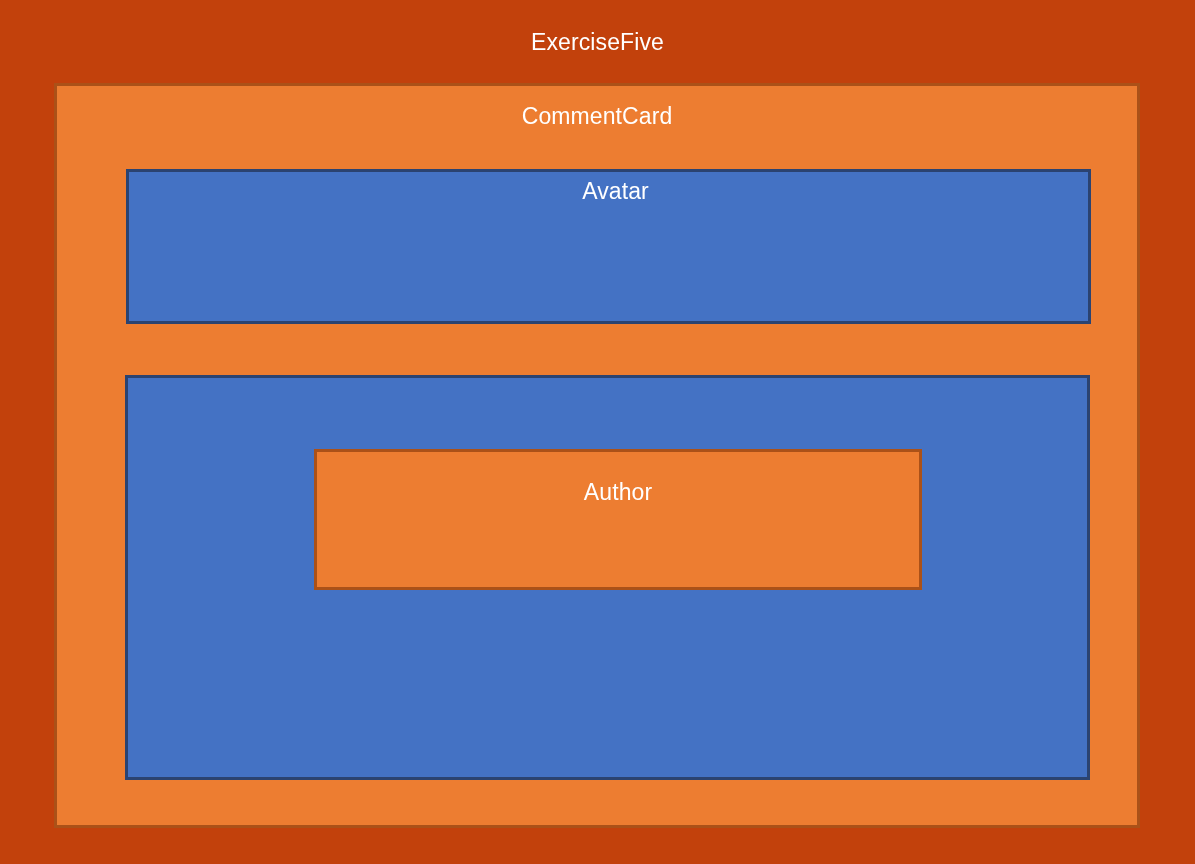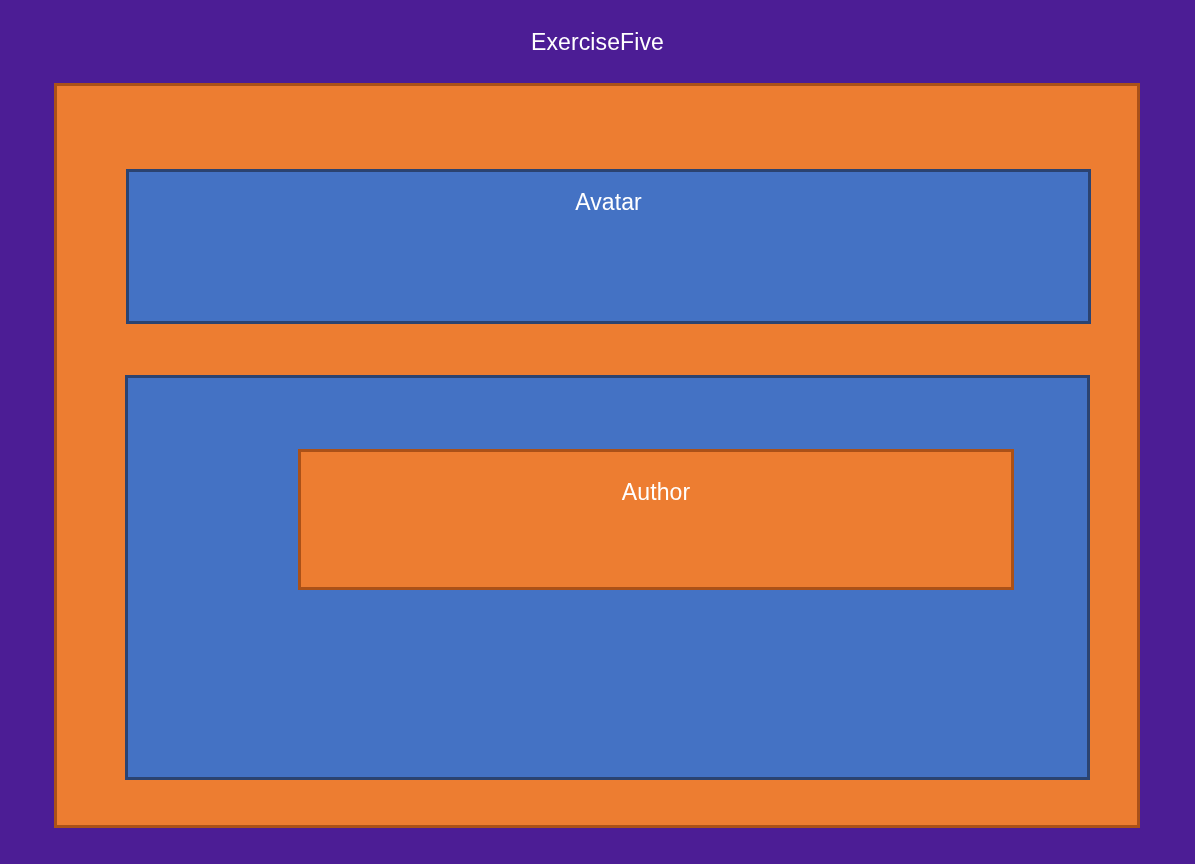--- a/index.html
+++ b/index.html
@@ -11,21 +11,21 @@
     height: 864px;
     overflow: hidden;
     font-family: "Liberation Sans", sans-serif;
   }
 
   
   #root-canvas {
     position: relative;
     width: 1195px;
     height: 864px;
-    background: #4c1d95;
+    background: #c2410c;
     box-sizing: border-box;
   }
 
   
   .node {
     position: absolute;
     box-sizing: border-box;
   }
 
   .node-label {
@@ -75,41 +75,42 @@
   }
 
   
   #node-avatar {
     left: 69px;      
     top: 83px;       
     width: 965px;
     height: 155px;
   }
   #node-avatar > .node-label {
-    margin-top: 19px;
+    margin-top: 8px;
     font-size: 23px;
+    padding-left: 7px;
   }
 
   
   #node-commentsection {
     left: 68px;      
     top: 289px;      
     width: 965px;
     height: 405px;
   }
   #node-commentsection > .node-label {
     margin-top: 18px;
     font-size: 23px;
   }
 
   
   #node-author {
-    left: 170px;     
+    left: 186px;     
     top: 71px;       
-    width: 716px;
+    width: 608px;
     height: 141px;
   }
   #node-author > .node-label {
     margin-top: 29px;
     font-size: 23px;
   }
 
   
   #node-commentcontent {
     left: 172px;     
@@ -125,20 +126,21 @@
 </head>
 <body>
 
 <div id="root-canvas">
 
   <div id="root-title" class="node">
     <span class="node-label">ExerciseFive</span>
   </div>
 
   <div id="node-commentcard" class="node fill-orange">
+    <span class="node-label">CommentCard</span>
 
     <div id="node-avatar" class="node fill-blue">
       <span class="node-label">Avatar</span>
     </div>
 
     <div id="node-commentsection" class="node fill-blue">
 
       <div id="node-author" class="node fill-orange">
         <span class="node-label">Author</span>
       </div>

